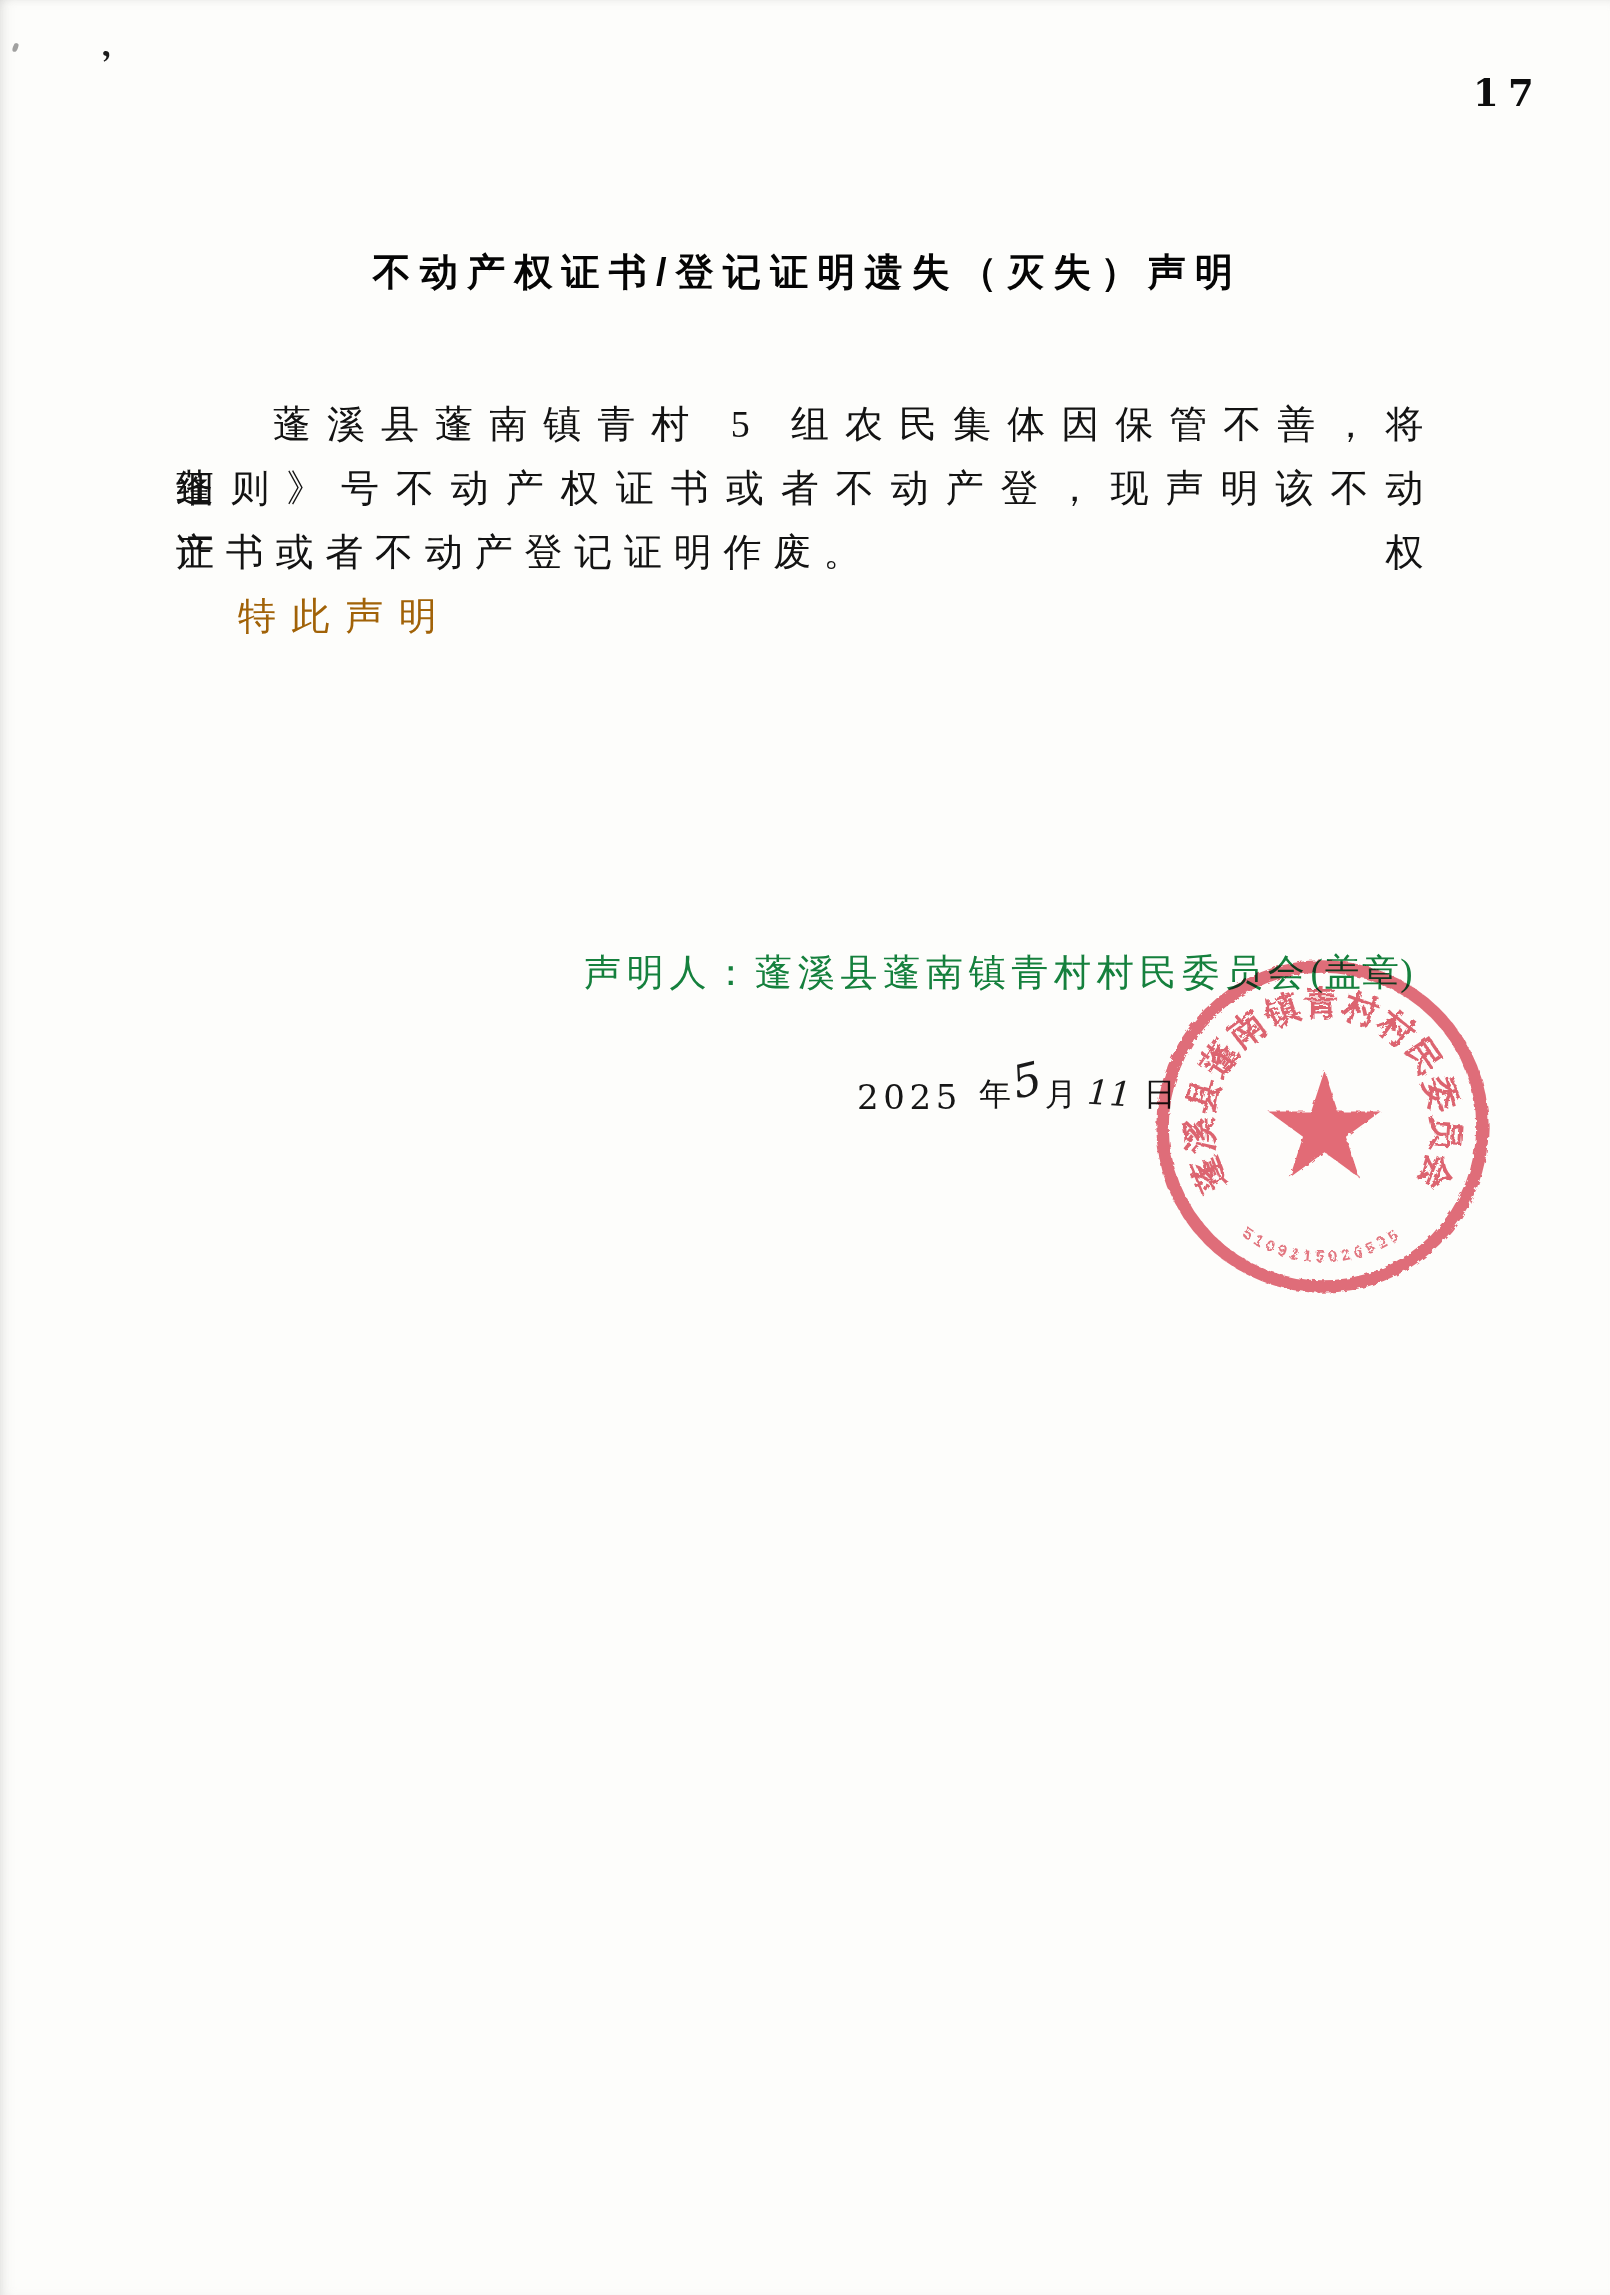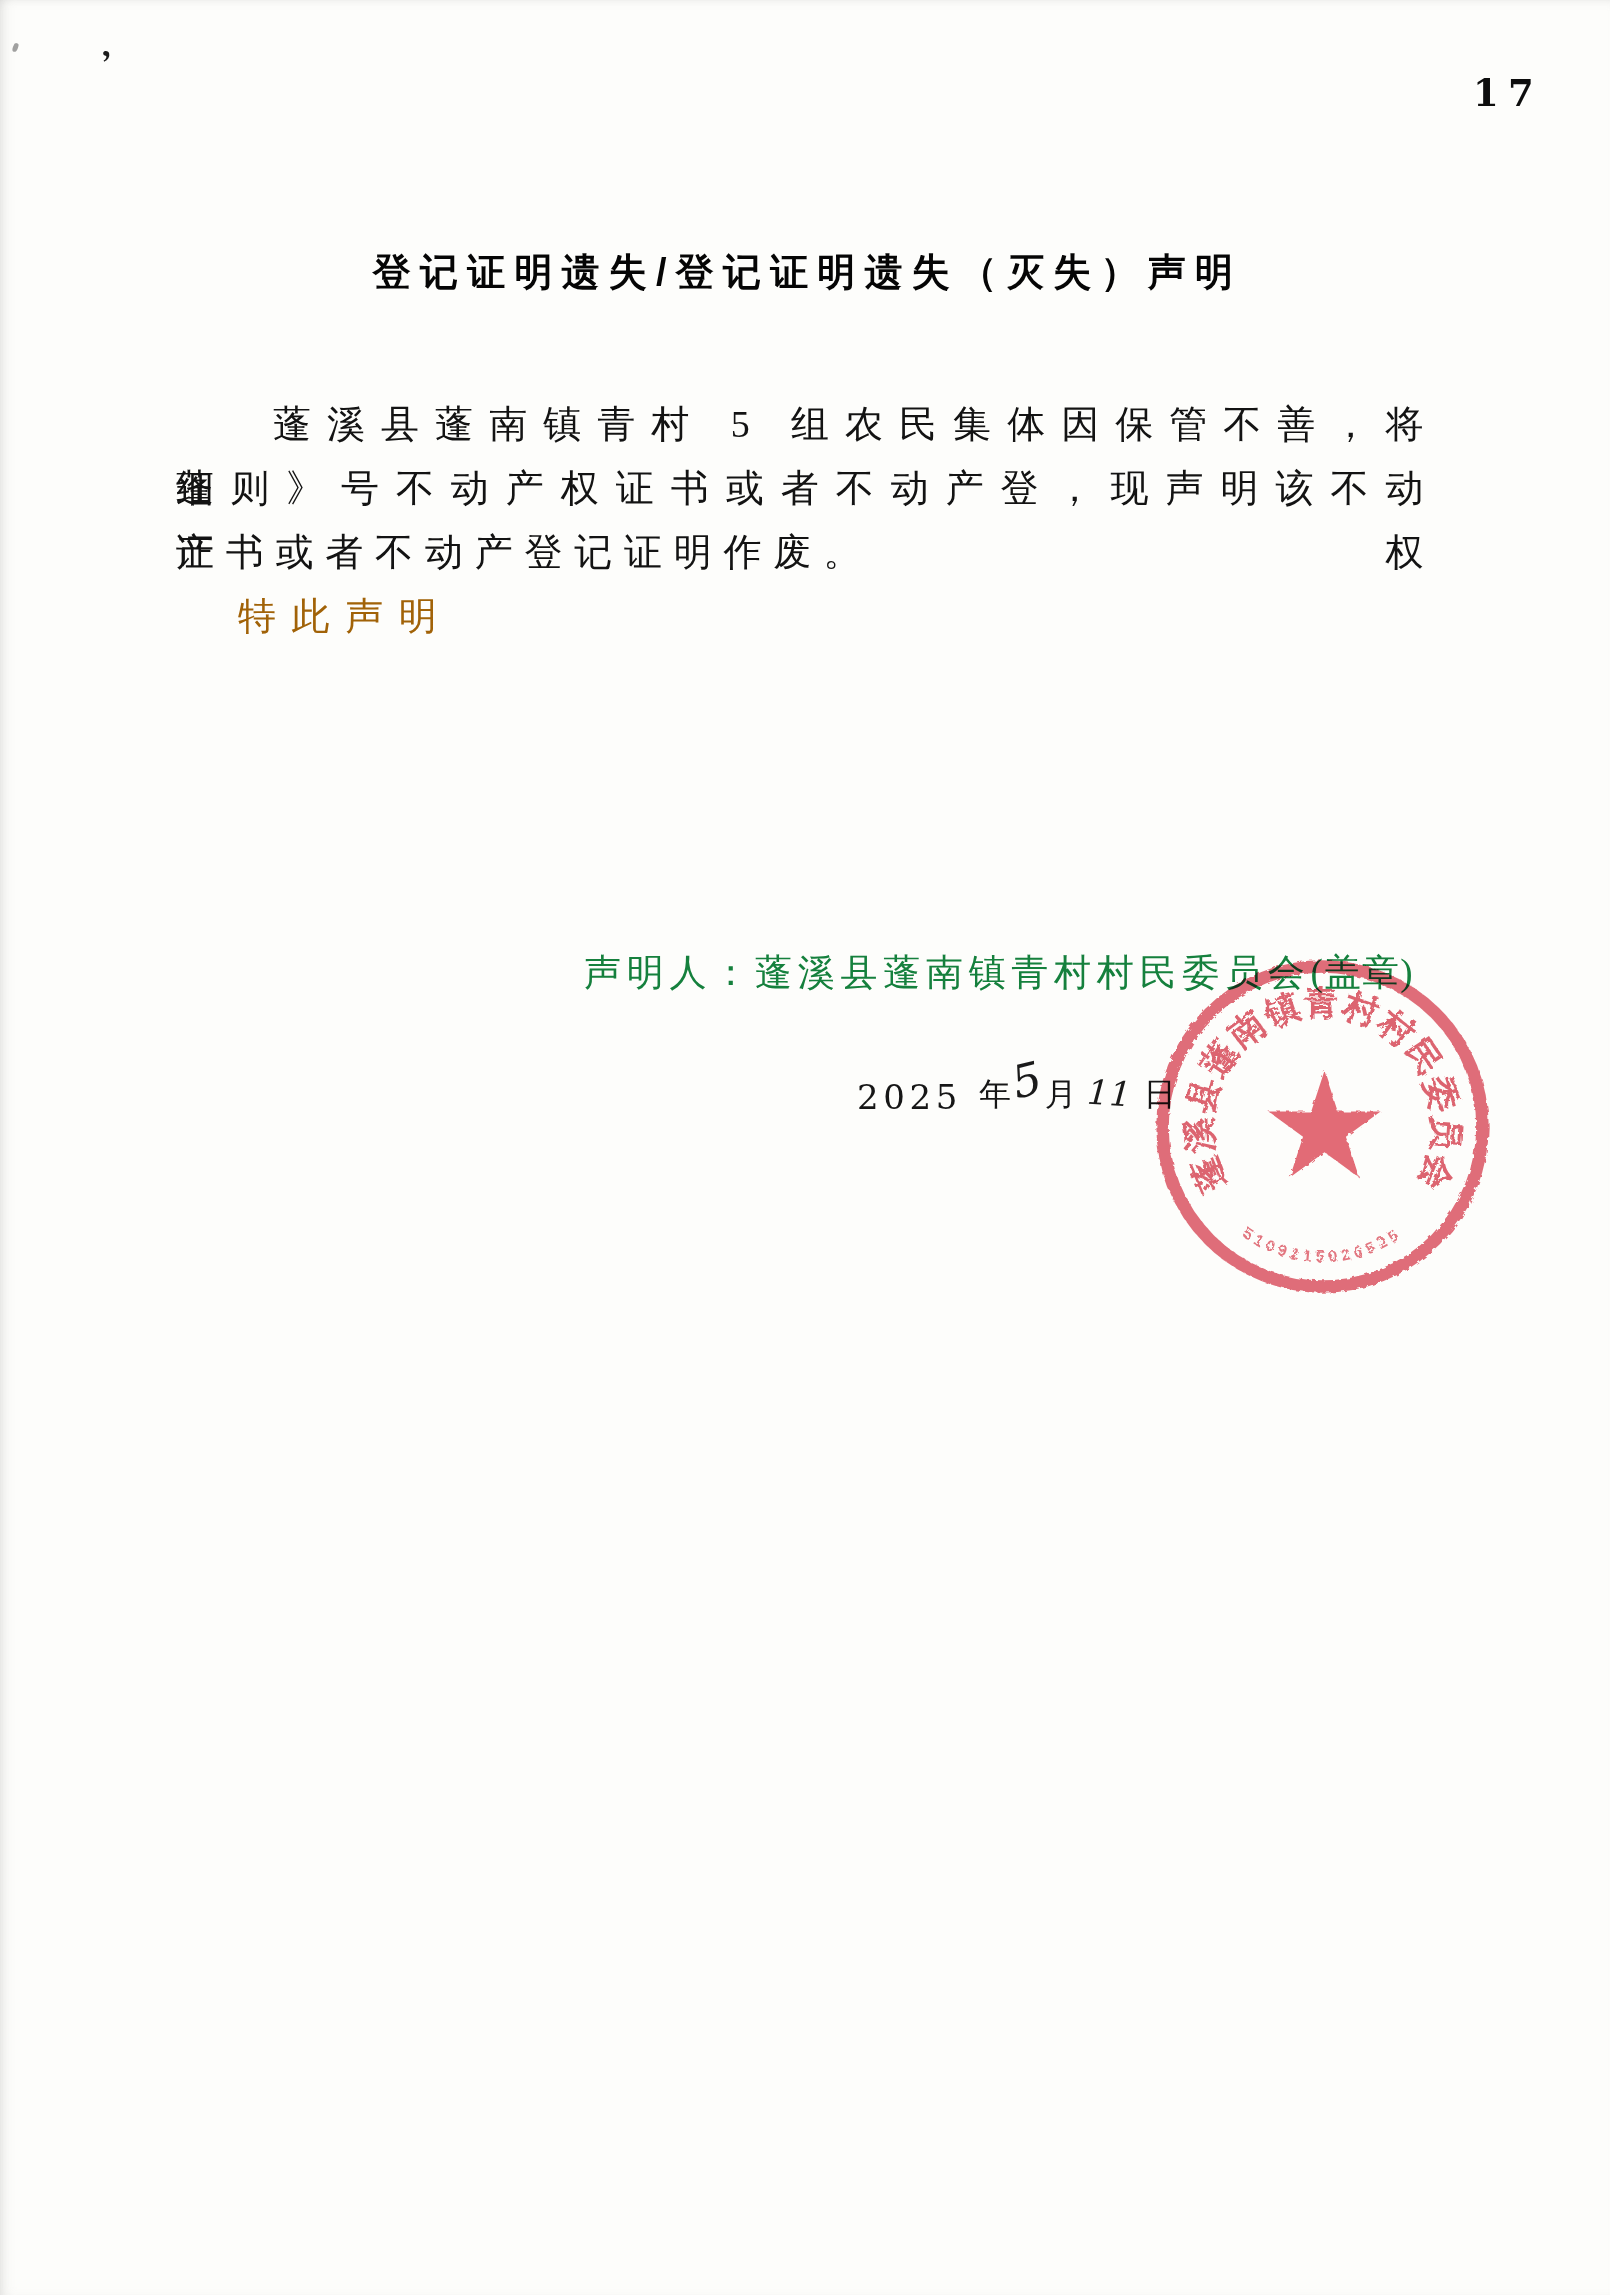--- a/index.html
+++ b/index.html
@@ -150,21 +150,21 @@
 </head>
 <body>
 
 <div class="page">
 
   <div class="page-number">17</div>
 
   <div class="artifact-comma">,</div>
   <div class="artifact-speck"></div>
 
-  <div class="doc-title">登记证明遗失/登记证明遗失（灭失）声明</div>
+  <div class="doc-title">不动产权证书/登记证明遗失（灭失）声明</div>
 
   <div class="body-block">
     <div class="body-line just indent">蓬溪县蓬南镇青村 5 组农民集体因保管不善，将蓬</div>
     <div class="body-line just">细则》号不动产权证书或者不动产登，现声明该不动产权</div>
     <div class="body-line last">证书或者不动产登记证明作废。</div>
     <div class="closing-line">特此声明</div>
   </div>
 
   <div class="declarant-line">
     <span class="cjk">声明人：</span><span class="cjk">蓬溪县蓬南镇青村村民委员会</span><span class="seal-note">(盖章)</span>

